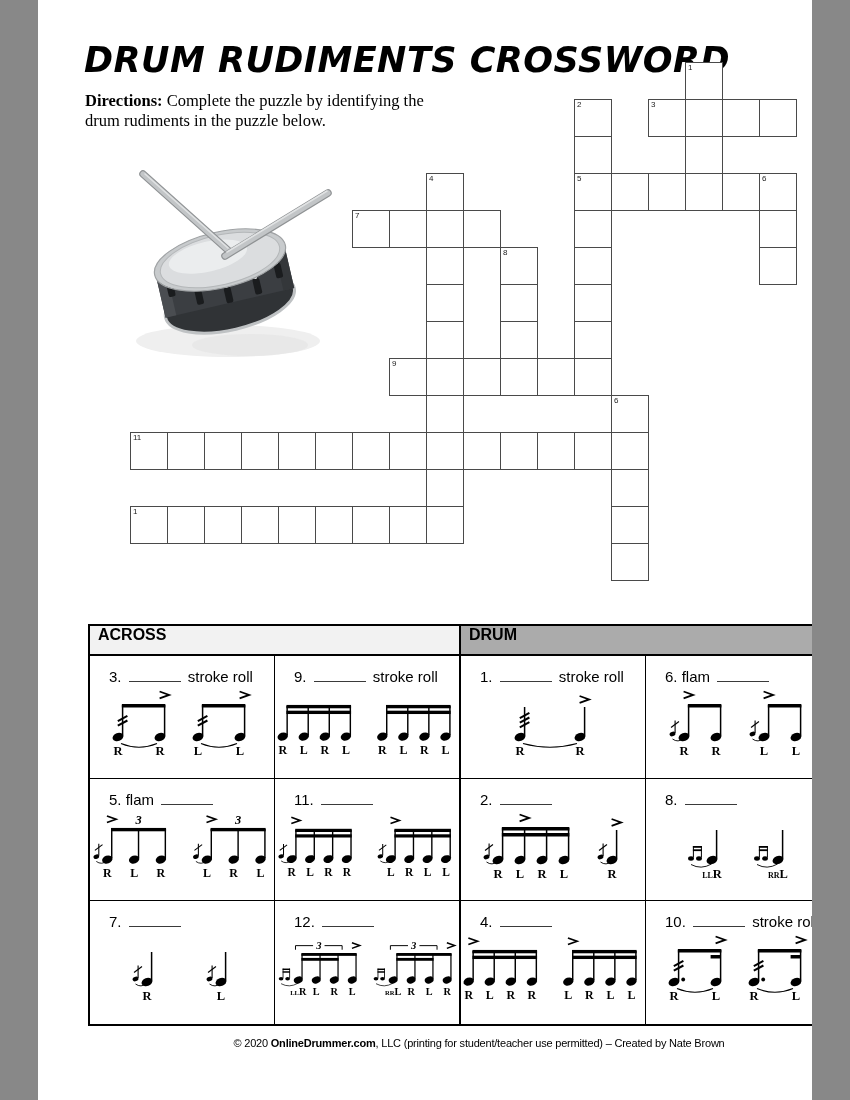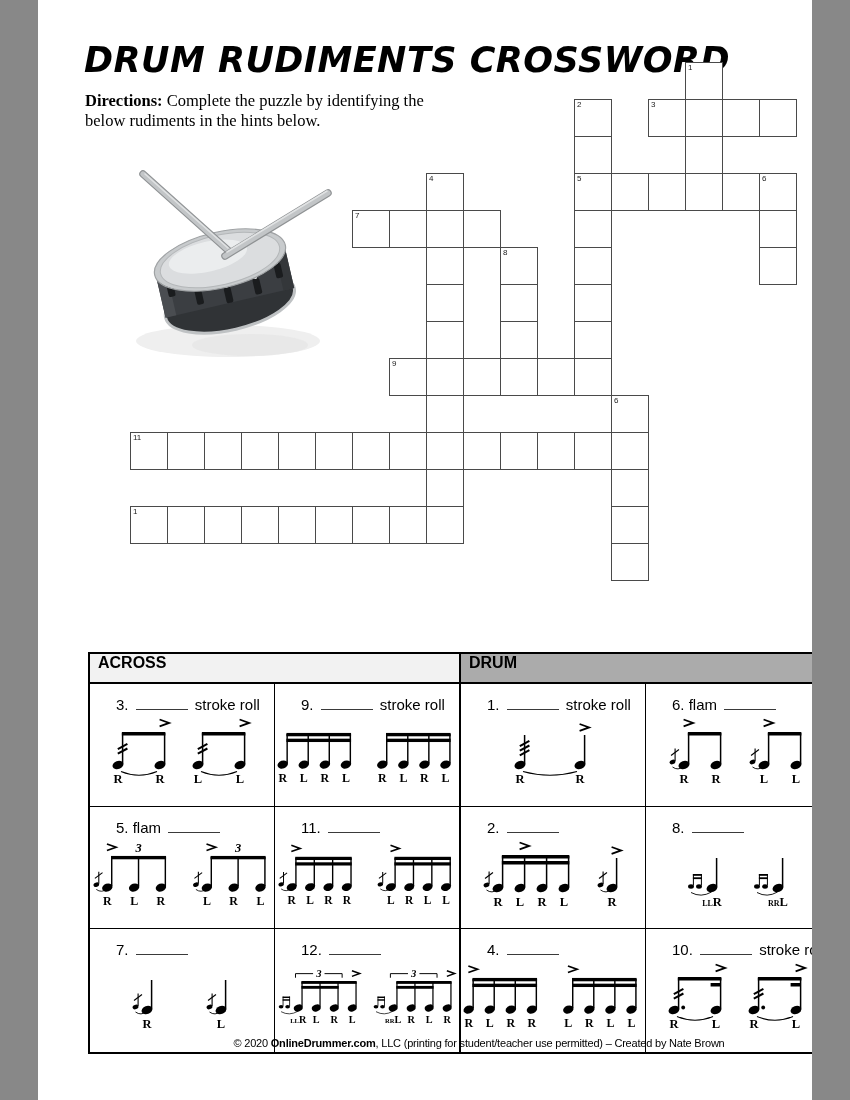--- a/index.html
+++ b/index.html
@@ -9,43 +9,43 @@
          font-weight:bold;font-style:italic;font-size:35px;letter-spacing:0.5px;white-space:nowrap;}
   #directions{position:absolute;left:47px;top:91px;width:352px;font-family:"Liberation Serif",serif;
          font-size:16.5px;line-height:1.22;}
   #drum-svg{position:absolute;left:70px;top:148px;}
   #grid{position:absolute;left:0;top:0;}
   .cw-cell{position:absolute;width:38px;height:38px;border:1px solid #4a4a4a;box-sizing:border-box;background:#fff;}
   .cw-num{position:absolute;top:0px;left:2px;font-size:8px;line-height:10px;color:#222;
           font-family:"Liberation Sans",sans-serif;}
   #hints-heading{position:absolute;left:0;top:570px;width:850px;text-align:center;
           font-family:"DejaVu Sans",sans-serif;font-weight:bold;font-style:italic;font-size:22px;}
-  #hints-table{position:absolute;left:50px;top:624px;border-collapse:collapse;table-layout:fixed;margin-top:28px;}
+  #hints-table{position:absolute;left:50px;top:624px;border-collapse:collapse;table-layout:fixed;}
   #hints-table th,#hints-table td{border:1px solid #000;padding:0;vertical-align:top;}
   #hints-table th{height:28px;text-align:left;padding-left:8px;font-size:16px;font-weight:bold;
           border-bottom:2px solid #000;}
   #hints-table .outer-l{border-left:2px solid #000;}
   #hints-table .outer-r{border-right:2px solid #000;}
   #hints-table thead th{border-top:2px solid #000;}
   #hints-table tr.last td{border-bottom:2px solid #000;}
   #hints-table td.sec-div,#hints-table th.sec-div{border-left:2px solid #000;}
-  .clue{font-size:15px;padding:12px 6px 0 26px;white-space:nowrap;}
+  .clue{font-size:15px;padding:12px 6px 0 19px;white-space:nowrap;}
   .blank{display:inline-block;width:52px;height:13px;border-bottom:1.5px solid #3a3a3a;margin:0 3px;}
   .nota{text-align:center;margin-top:2px;}
   #footer{position:absolute;left:16px;top:1037px;width:850px;text-align:center;font-size:11px;
           letter-spacing:-0.2px;}
 </style>
 </head>
 <body>
 
 <div id="page">
 
   <div id="title">DRUM RUDIMENTS CROSSWORD</div>
 
-  <div id="directions"><b>Directions:</b> <span>Complete the puzzle by identifying the below rudiments in the hints below.</span></div>
+  <div id="directions"><b>Directions:</b> <span>Complete the puzzle by identifying the drum rudiments in the puzzle below.</span></div>
 
   <svg id="drum-svg" width="235" height="220" viewBox="0 0 235 220">
     <ellipse cx="120" cy="193" rx="92" ry="16" fill="#efefef"></ellipse>
     <ellipse cx="142" cy="197" rx="58" ry="11" fill="#e6e6e6" opacity="0.7"></ellipse>
     <g transform="rotate(-13 112 112)">
       <ellipse cx="112" cy="156" rx="66" ry="27" fill="#303336" stroke="#bfc2c4" stroke-width="3"></ellipse>
       <rect x="46" y="112" width="132" height="44" fill="#3b3e42"></rect>
       <rect x="46" y="112" width="11" height="44" fill="#4a4d51"></rect>
       <rect x="167" y="112" width="11" height="44" fill="#34373a"></rect>
       <g fill="#1a1c1e">

